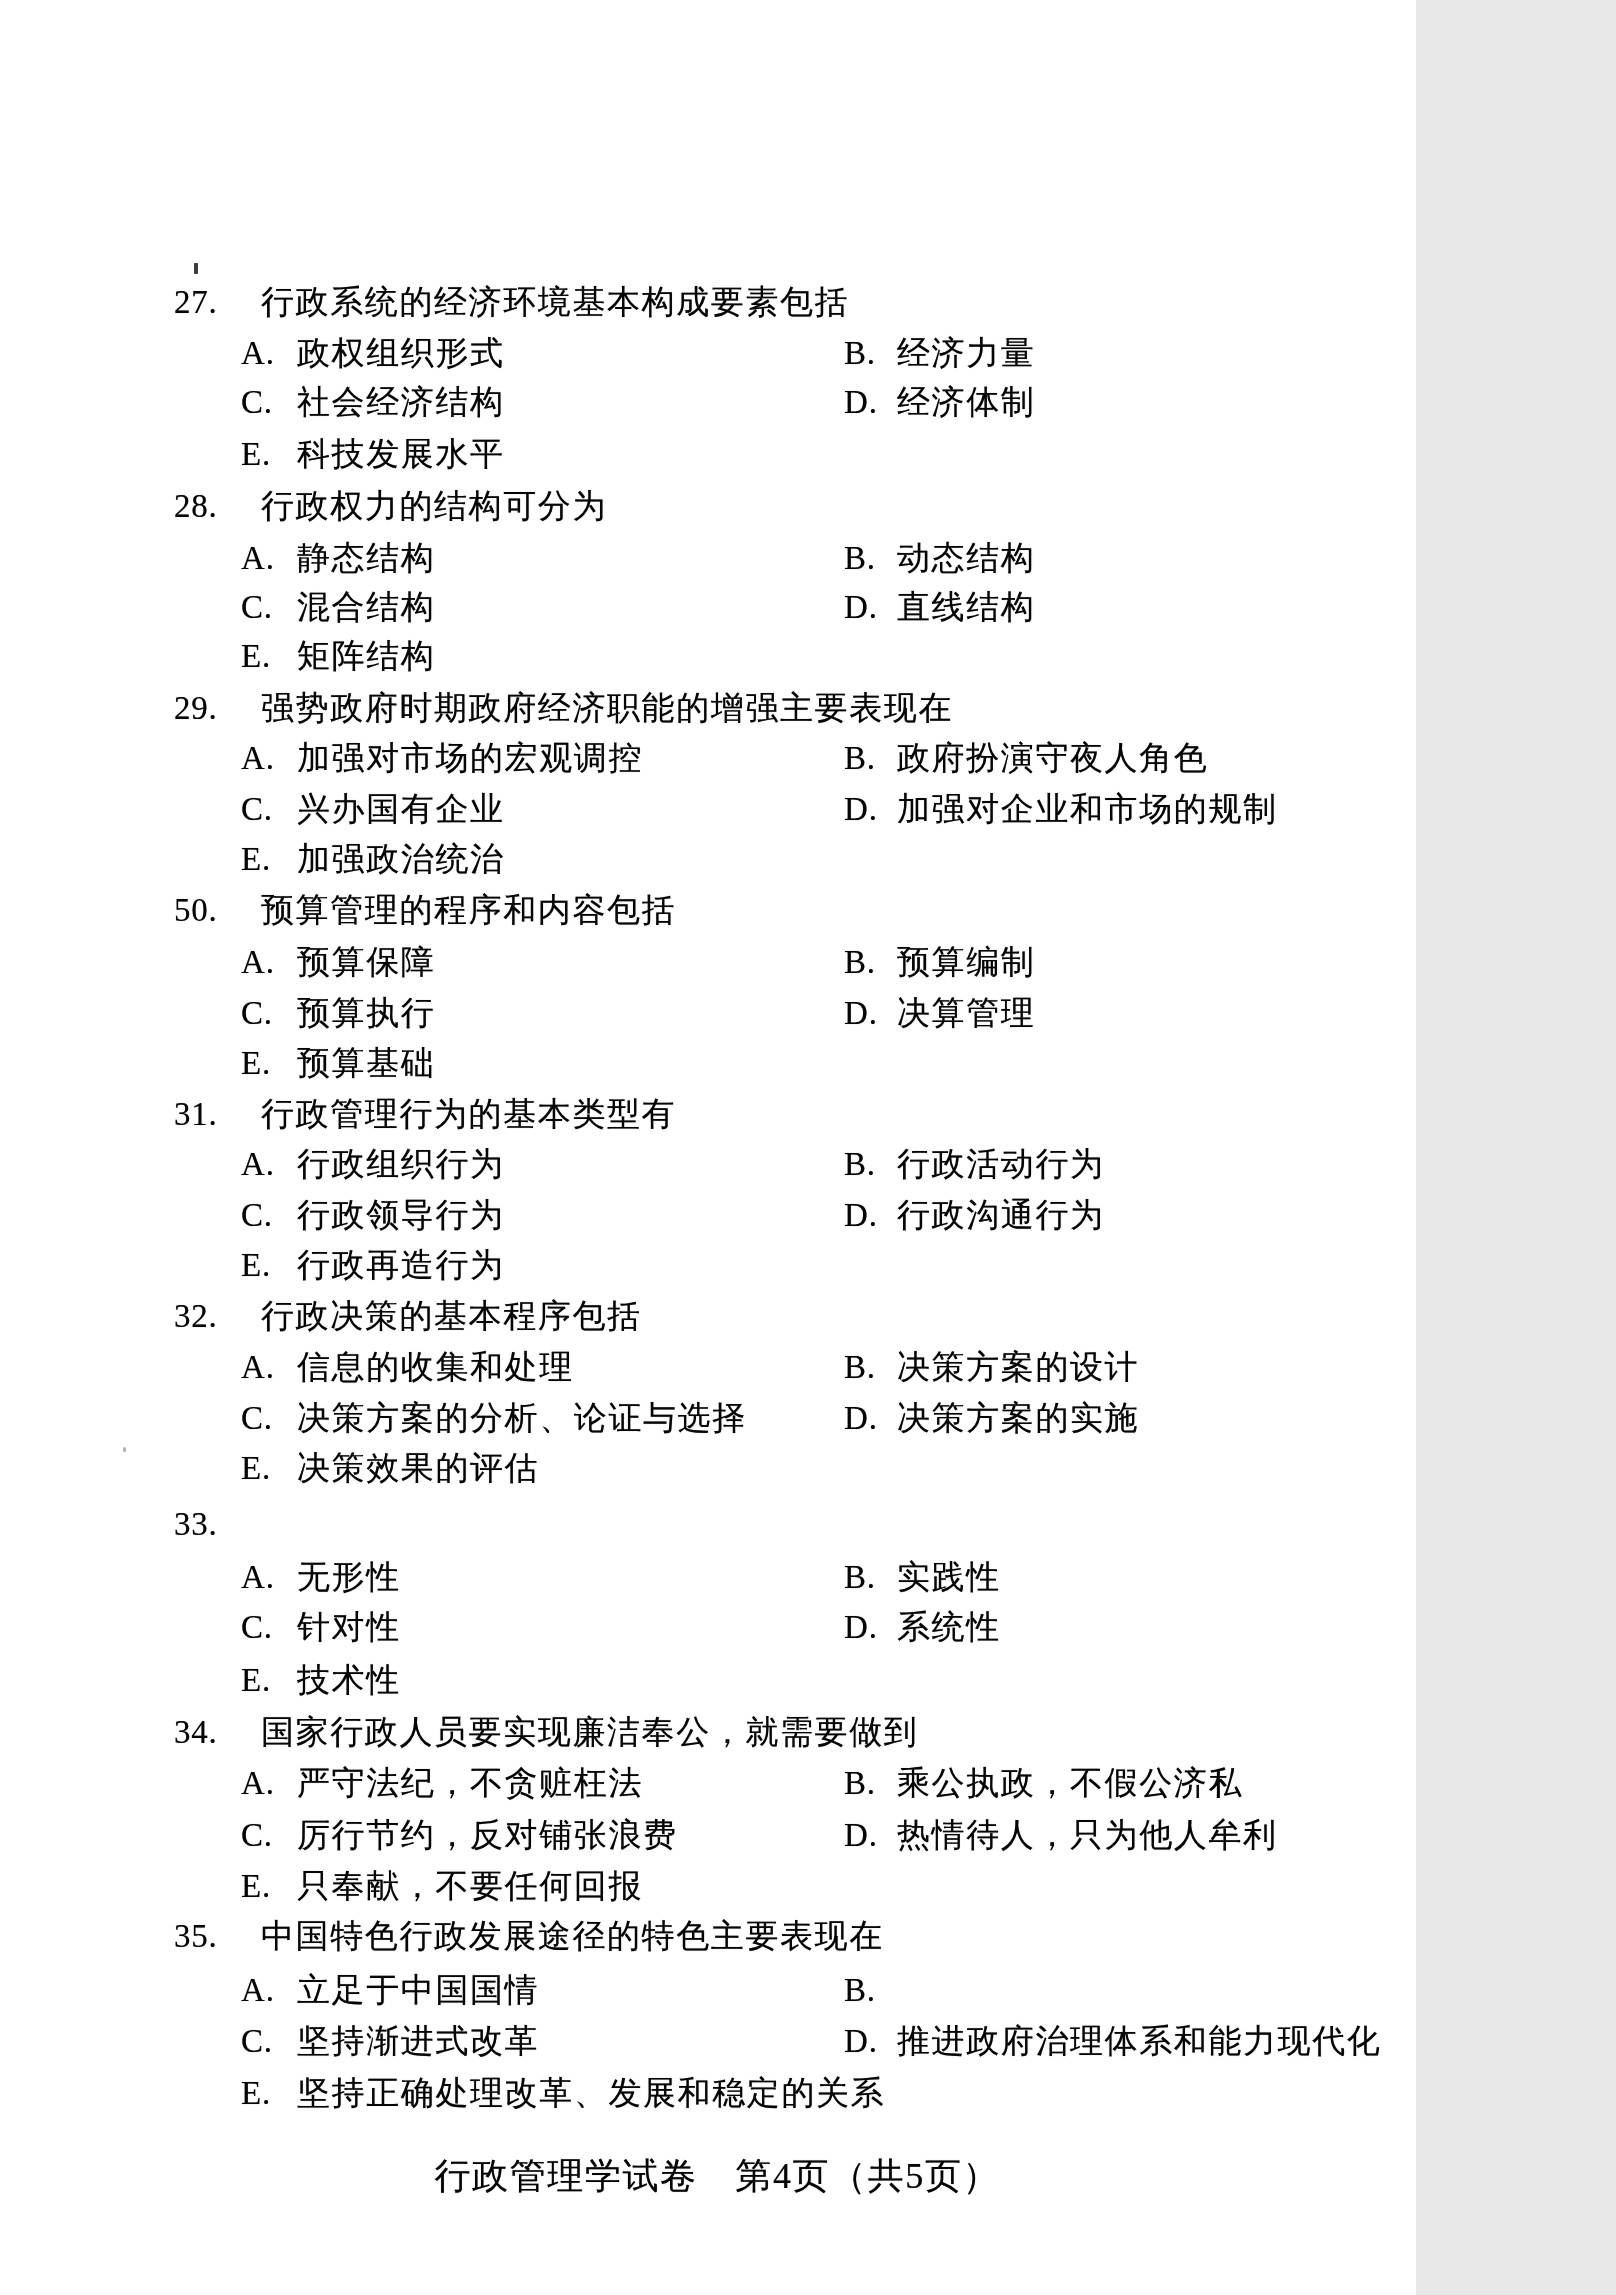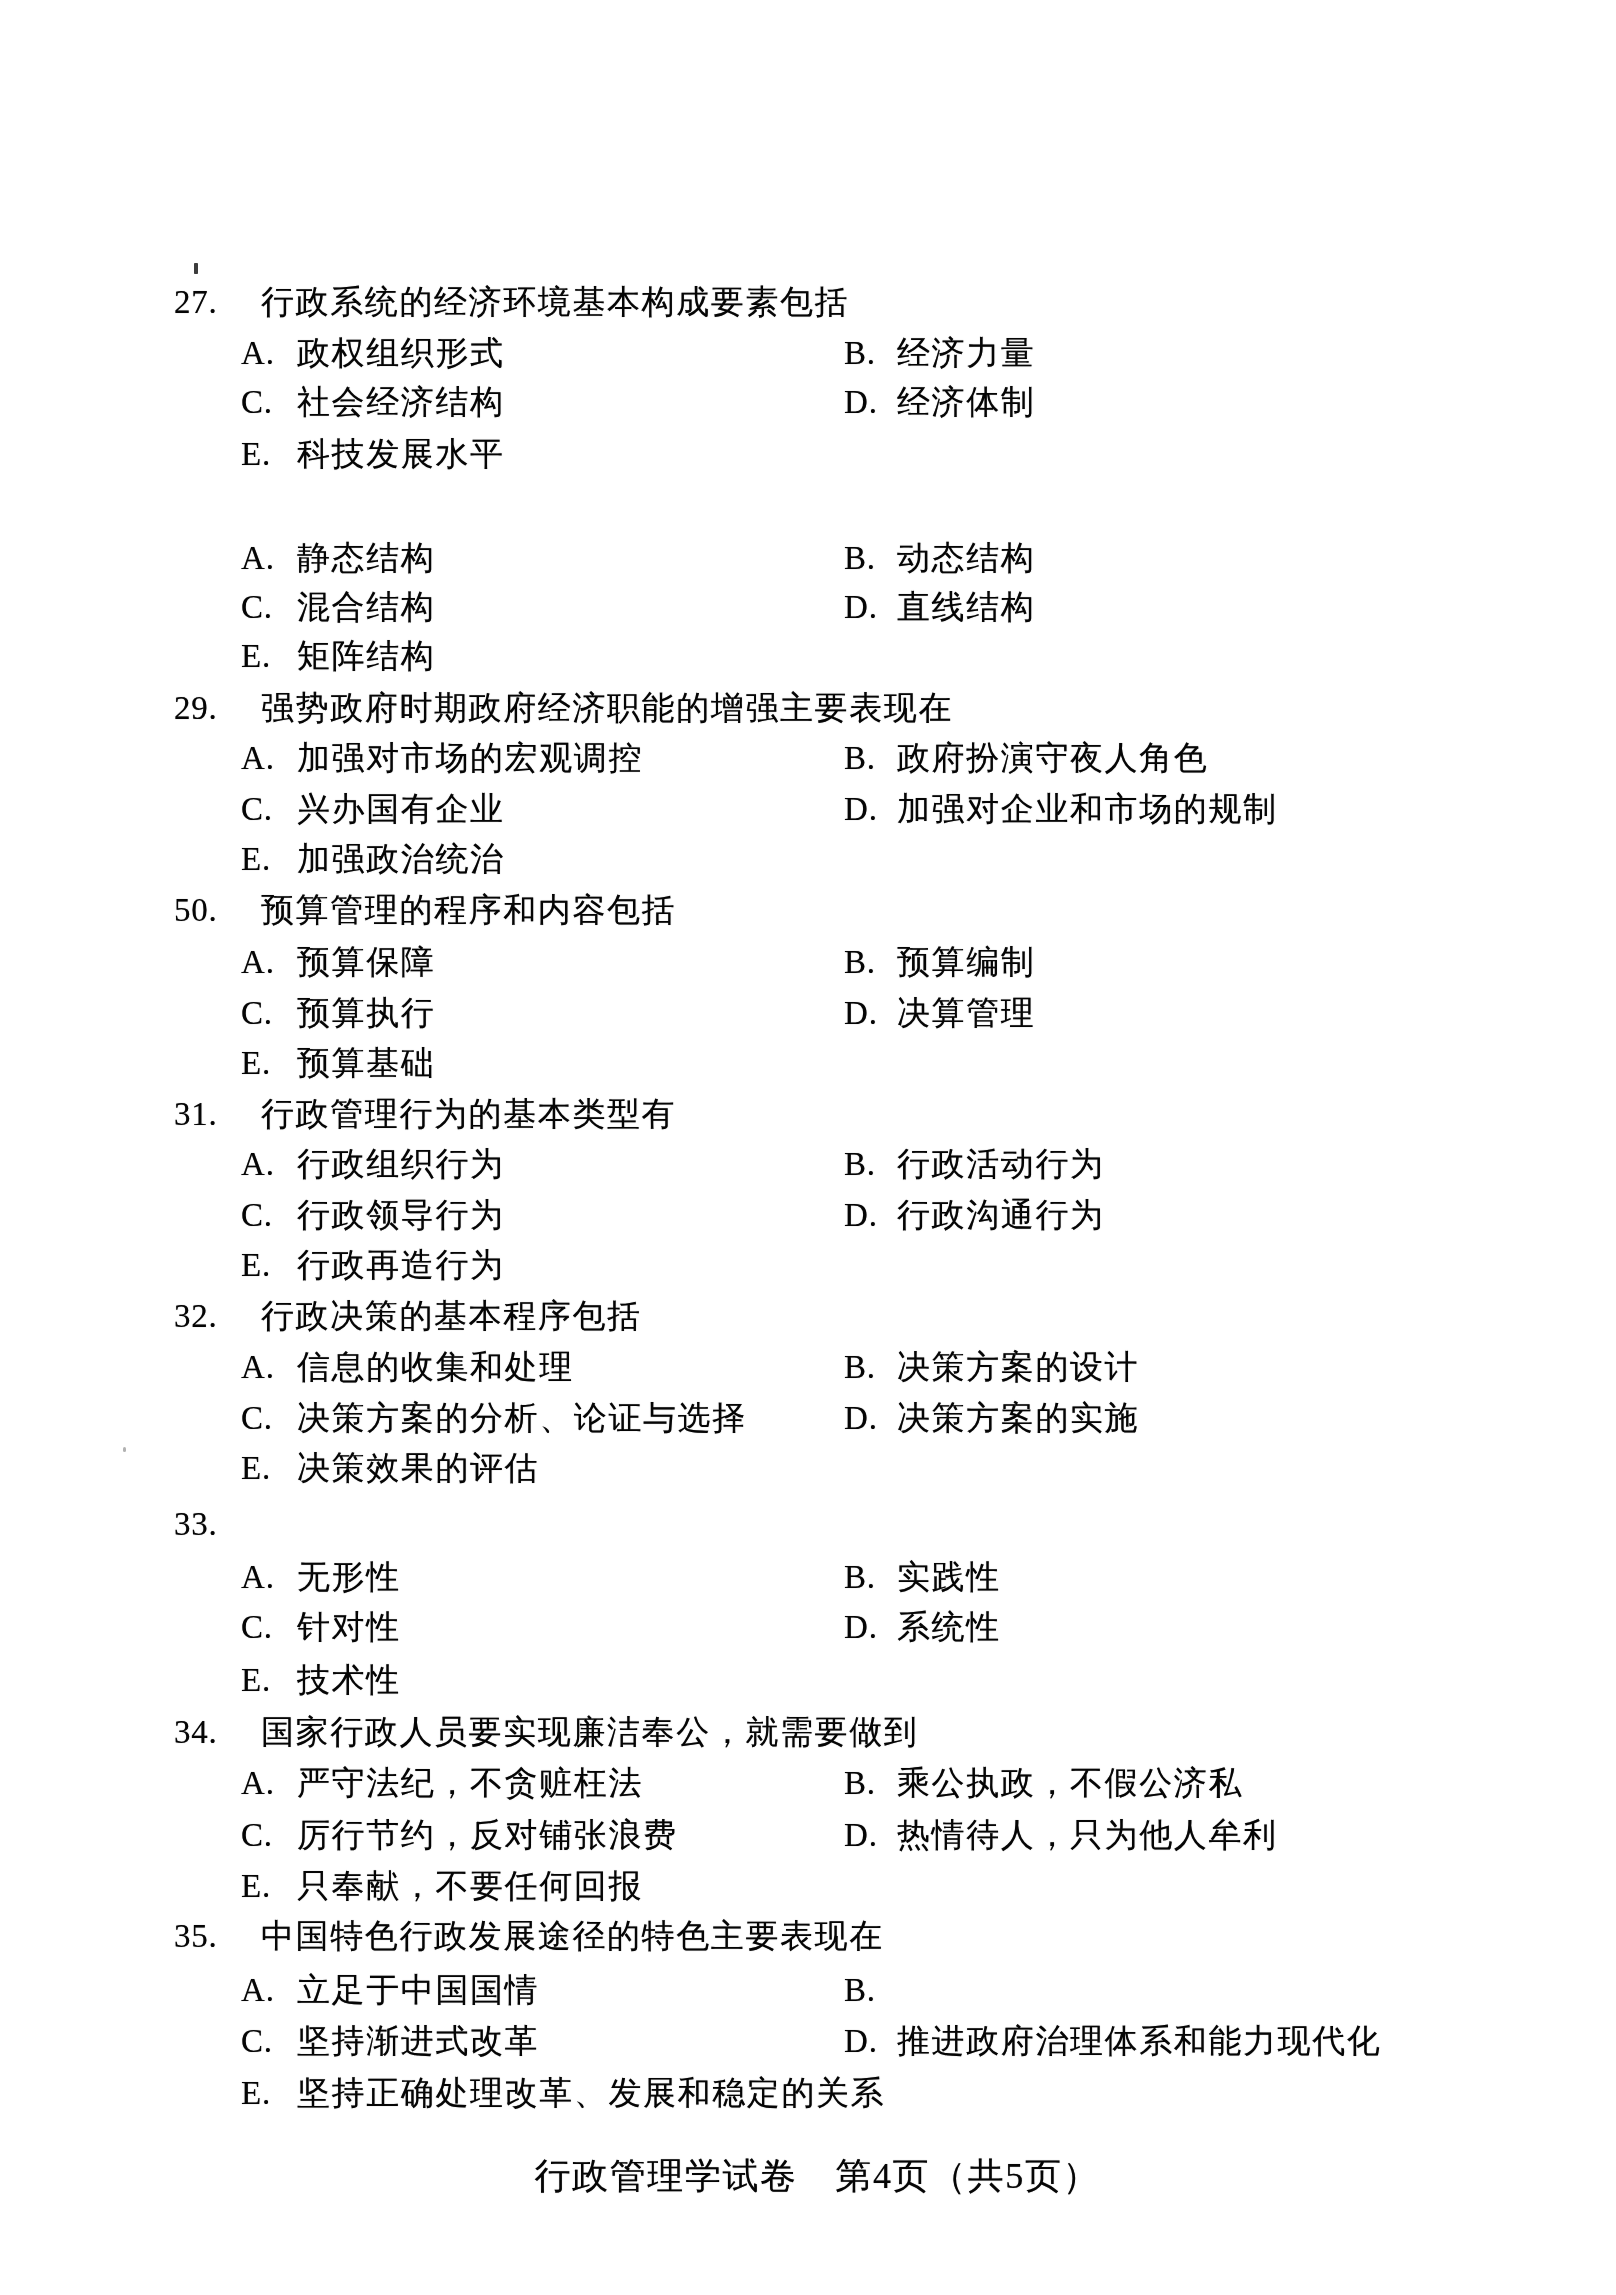--- a/index.html
+++ b/index.html
@@ -1,19 +1,19 @@
 <!DOCTYPE html>
 <html style="font-size:12.4px"><head>
 <meta charset="utf-8">
 <title>行政管理学试卷</title>
 <style>
   html, body { margin: 0; padding: 0; background: #e8e8e8; }
   .page {
     position: relative;
-    width: 1616px;
+    width: 1416px;
     height: 2295px;
     background: #ffffff;
     overflow: hidden;
     font-family: "Liberation Serif", "DejaVu Serif", serif;
     color: #050505;
     text-shadow: 0 0 0.8px rgba(0,0,0,0.55);
     text-decoration: underline;
   }
   .line {
     position: absolute;
@@ -80,20 +80,24 @@
     <span class="ql">C.</span>
     <span class="qt">社会经济结构</span>
     <span class="rl">D.</span>
     <span class="rt">经济体制</span>
   </div>
   <div class="line" style="top:438px">
     <span class="ql">E.</span>
     <span class="qt">科技发展水平</span>
   </div>
 
+  <div class="line" style="top:490px">
+    <span class="qnum">28.</span>
+    <span class="qtext">行政权力的结构可分为</span>
+  </div>
   <div class="line" style="top:542px">
     <span class="ql">A.</span>
     <span class="qt">静态结构</span>
     <span class="rl">B.</span>
     <span class="rt">动态结构</span>
   </div>
   <div class="line" style="top:591px">
     <span class="ql">C.</span>
     <span class="qt">混合结构</span>
     <span class="rl">D.</span>

